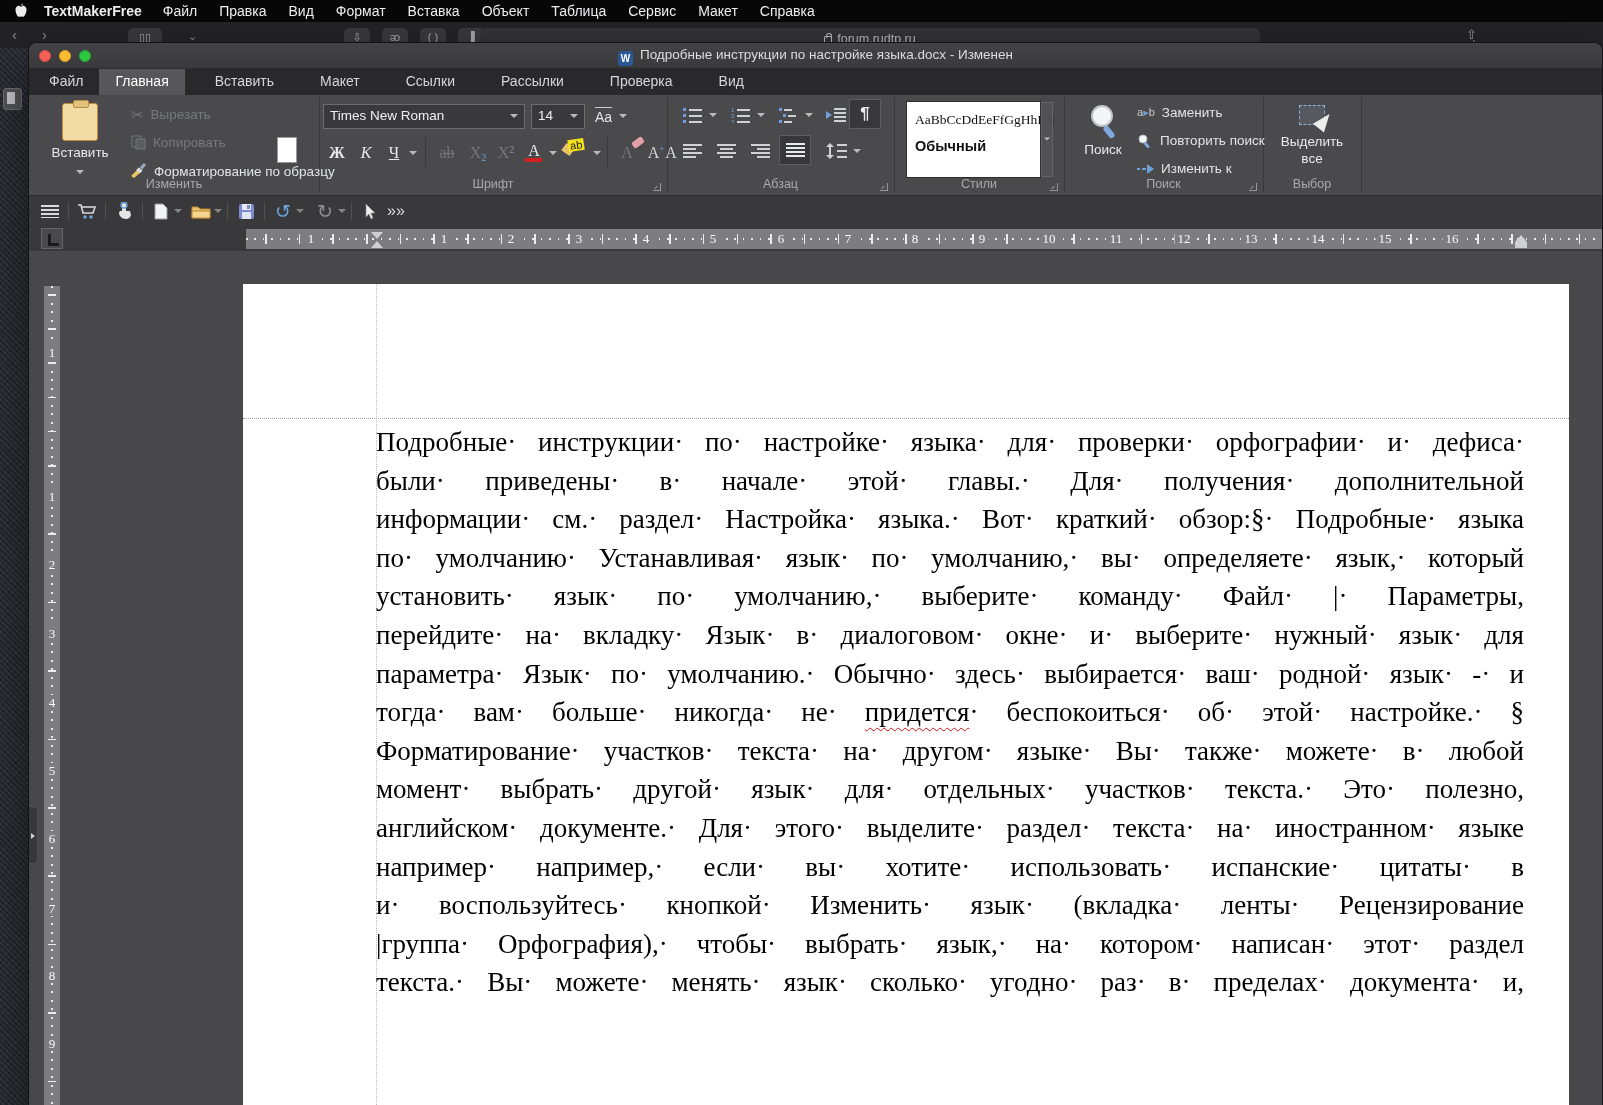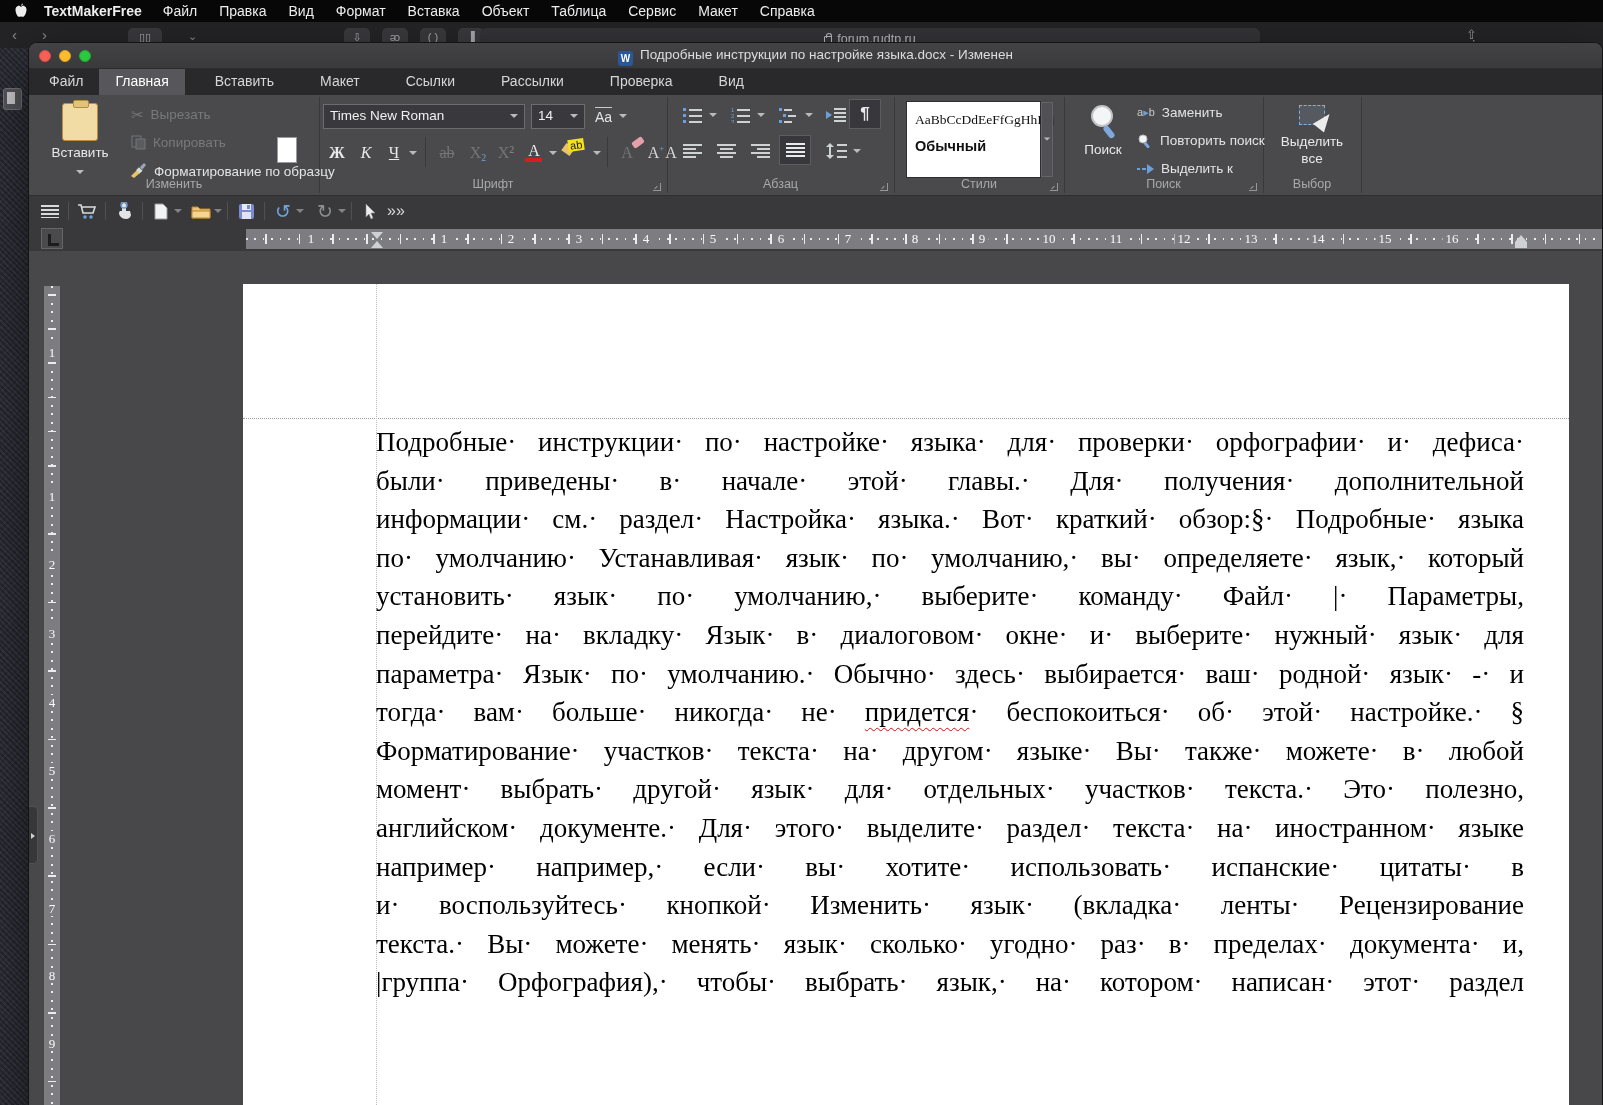--- a/index.html
+++ b/index.html
@@ -478,21 +478,21 @@
               <rect x="8" y="8" width="3" height="7" rx="1.5" transform="rotate(-40 9 11)" fill="#7fa8dc"></rect>
             </svg></span>
         <span>Повторить поиск</span>
       </div>
       <div class="rbtn-txt" style="left:1108px; top:66px;">
         <span class="svgico"><svg width="17" height="10">
               <rect x="0" y="4" width="3" height="2" fill="#6d9fd8"></rect>
               <rect x="5" y="4" width="4" height="2" fill="#6d9fd8"></rect>
               <polygon points="10,0 17,5 10,10" fill="#6d9fd8"></polygon>
             </svg></span>
-        <span>Выделить к</span>
+        <span>Изменить к</span>
       </div>
       <div class="grp-label" style="left:1035px; width:199px;">Поиск</div>
       <div class="launcher" style="left:1220px;"></div>
 
       <div class="selectall-big" style="left:1243px; top:10px; width:80px;">
         <div class="dash-box">
             <div class="cursor-arrow"></div>
           </div>
         <div style="margin-top:8px;">Выделить все</div>
       </div>
@@ -594,20 +594,20 @@
             <div class="doc-line"><span>по· умолчанию· Устанавливая· язык· по· умолчанию,· вы· определяете· язык,· который</span></div>
             <div class="doc-line"><span>установить· язык· по· умолчанию,· выберите· команду· Файл· |· Параметры,</span></div>
             <div class="doc-line"><span>перейдите· на· вкладку· Язык· в· диалоговом· окне· и· выберите· нужный· язык· для</span></div>
             <div class="doc-line"><span>параметра· Язык· по· умолчанию.· Обычно· здесь· выбирается· ваш· родной· язык· -· и</span></div>
             <div class="doc-line"><span>тогда· вам· больше· никогда· не· </span><span class="misspell">придется</span><span>· беспокоиться· об· этой· настройке.· §</span></div>
             <div class="doc-line"><span>Форматирование· участков· текста· на· другом· языке· Вы· также· можете· в· любой</span></div>
             <div class="doc-line"><span>момент· выбрать· другой· язык· для· отдельных· участков· текста.· Это· полезно,</span></div>
             <div class="doc-line"><span>английском· документе.· Для· этого· выделите· раздел· текста· на· иностранном· языке</span></div>
             <div class="doc-line"><span>например· например,· если· вы· хотите· использовать· испанские· цитаты· в</span></div>
             <div class="doc-line"><span>и· воспользуйтесь· кнопкой· Изменить· язык· (вкладка· ленты· Рецензирование</span></div>
+            <div class="doc-line"><span>|группа· Орфография),· чтобы· выбрать· язык,· на· котором· написан· этот· раздел</span></div>
             <div class="doc-line"><span>текста.· Вы· можете· менять· язык· сколько· угодно· раз· в· пределах· документа· и,</span></div>
-            <div class="doc-line"><span>|группа· Орфография),· чтобы· выбрать· язык,· на· котором· написан· этот· раздел</span></div>
           </div>
       </div>
     </div>
 
   </div>
 </div>
 
 </body></html>

